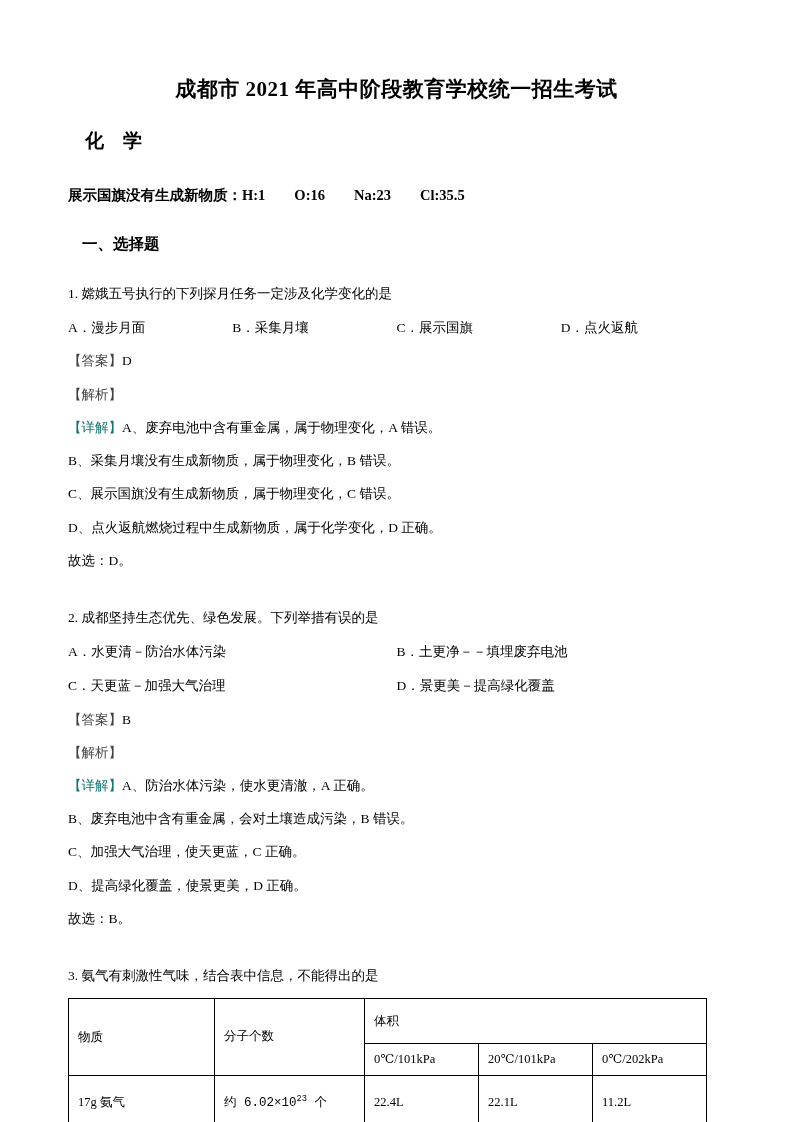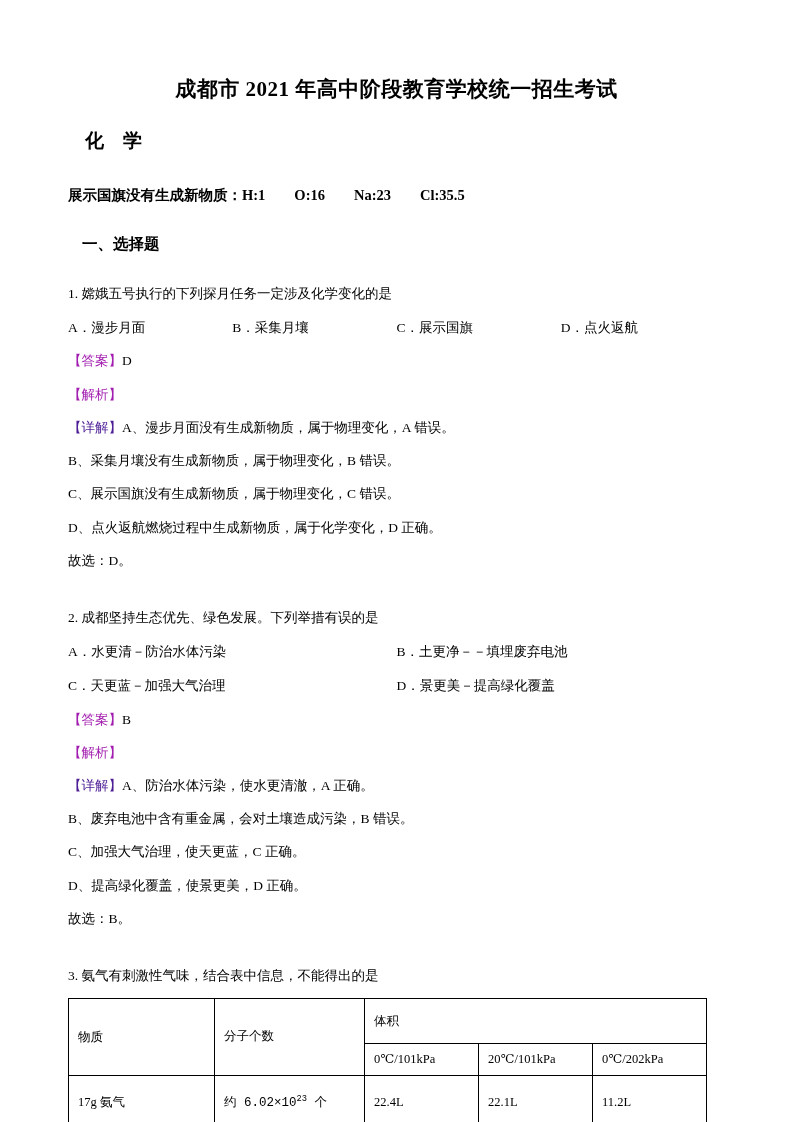--- a/index.html
+++ b/index.html
@@ -85,31 +85,31 @@
   .opt { white-space: pre; }
 
   .marker-line {
     font-size: 13.5px;
     line-height: 1.35;
     padding-top: 15px;
     margin: 0;
     white-space: pre;
   }
   .marker {
-    color: #a21caf;
+    color: #404040;
   }
   .marker-val { color: #000000; }
 
   .detail-line {
     font-size: 13.5px;
     line-height: 1.35;
     padding-top: 15px;
     margin: 0;
   }
-  .detail-line .marker { color: #4c1d95; }
+  .detail-line .marker { color: #0f766e; }
 
   .q-gap { height: 22px; }
 
   
   .tbl-wrap { padding-top: 13px; }
   table.info-table {
     border-collapse: collapse;
     width: 639px;
     table-layout: fixed;
     font-size: 12.5px;
@@ -151,21 +151,21 @@
         <span class="opt">A．漫步月面</span>
         <span class="opt">B．采集月壤</span>
         <span class="opt">C．展示国旗</span>
         <span class="opt">D．点火返航</span>
       </div>
 
       <p class="marker-line"><span class="marker">【答案】</span><span class="marker-val">D</span></p>
 
       <p class="marker-line"><span class="marker">【解析】</span></p>
 
-      <p class="detail-line"><span class="marker">【详解】</span><span>A、漫步月面没有生成新物质，属于物理变化，A 错误。</span></p>
+      <p class="detail-line"><span class="marker">【详解】</span><span>A、废弃电池中含有重金属，属于物理变化，A 错误。</span></p>
       <p class="detail-line">B、采集月壤没有生成新物质，属于物理变化，B 错误。</p>
       <p class="detail-line">C、展示国旗没有生成新物质，属于物理变化，C 错误。</p>
       <p class="detail-line">D、点火返航燃烧过程中生成新物质，属于化学变化，D 正确。</p>
       <p class="detail-line">故选：D。</p>
     </div>
 
     <div class="q-gap"></div>
 
     <div class="q-block">
       <p class="q-stem">2. 成都坚持生态优先、绿色发展。下列举措有误的是</p>

